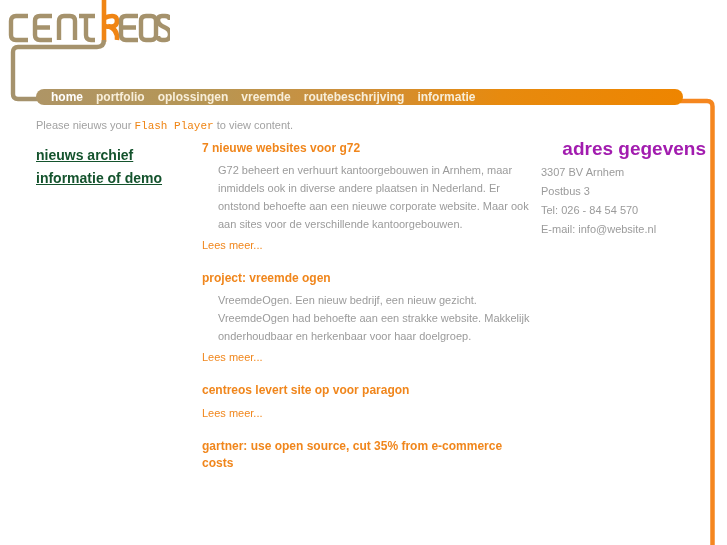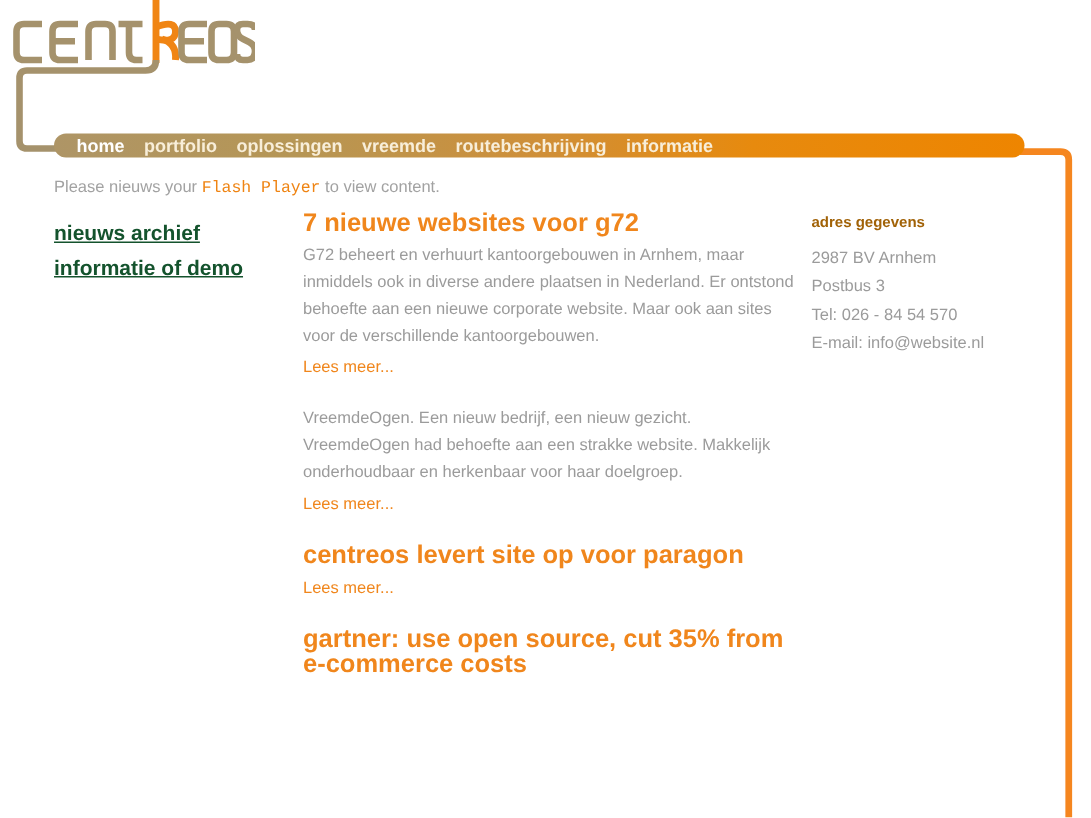--- a/index.html
+++ b/index.html
@@ -25,32 +25,32 @@
   .flash-notice{left:36px;top:119px;font-size:11px;color:#a2a2a2;}
   .flash-link{color:#ef8413;cursor:pointer;font-family:Liberation Mono, monospace;}
   
   .sidebar{left:36px;top:147px;display:flex;flex-direction:column;gap:7px;}
   .side-link{
     font-size:14px;font-weight:bold;color:#14532d;text-decoration:underline;cursor:pointer;
   }
   
   .main-col{left:202px;top:140px;width:332px;}
   .article h2{
-    margin:0 0 4px 0;font-size:17px;font-weight:bold;color:#f0861c;line-height:17px;
+    margin:0 0 4px 0;font-size:12px;font-weight:bold;color:#f0861c;line-height:17px;
   }
   .article p{
-    margin:0 0 2px 0;font-size:11px;color:#9b9b9b;line-height:18px;
+    margin:0 0 2px 16px;font-size:11px;color:#9b9b9b;line-height:18px;
   }
   .lees-meer{
     display:inline-block;font-size:11px;color:#f0861c;line-height:18px;
     margin-bottom:16px;cursor:pointer;text-decoration:none;
   }
   
   .addr-col{left:541px;top:140px;width:165px;}
-  .addr-col h2{margin:0 0 6px 0;font-size:10px;font-weight:bold;color:#a16207;line-height:17px;}
+  .addr-col h2{margin:0 0 6px 0;font-size:19px;font-weight:bold;color:#a21caf;line-height:17px;text-align:right;}
   .addr-line{font-size:11px;color:#9b9b9b;line-height:19px;}
 </style>
 </head>
 <body>
 
 <a class="abs" id="logo-svg" style="left:0;top:0;display:block;">
   <span class="sr-only">centreos</span>
   <svg width="170" height="116" viewBox="0 0 170 116">
 
     <g fill="none" stroke="#a5926c" stroke-width="4.4" stroke-linejoin="round">
@@ -98,32 +98,33 @@
   <a class="side-link">informatie of demo</a>
 </div>
 
 <main class="abs main-col">
   <section class="article">
     <h2>7 nieuwe websites voor g72</h2>
     <p>G72 beheert en verhuurt kantoorgebouwen in Arnhem, maar inmiddels ook in diverse andere plaatsen in Nederland. Er ontstond behoefte aan een nieuwe corporate website. Maar ook aan sites voor de verschillende kantoorgebouwen.</p>
     <a class="lees-meer">Lees meer...</a>
   </section>
   <section class="article">
+    <h2>project: vreemde ogen</h2>
     <p>VreemdeOgen. Een nieuw bedrijf, een nieuw gezicht. VreemdeOgen had behoefte aan een strakke website. Makkelijk onderhoudbaar en herkenbaar voor haar doelgroep.</p>
     <a class="lees-meer">Lees meer...</a>
   </section>
   <section class="article">
     <h2>centreos levert site op voor paragon</h2>
     <a class="lees-meer">Lees meer...</a>
   </section>
   <section class="article">
     <h2>gartner: use open source, cut 35% from e-commerce costs</h2>
 
   </section>
 </main>
 
 <aside class="abs addr-col">
   <h2>adres gegevens</h2>
-  <div class="addr-line">2987 BV Arnhem</div>
+  <div class="addr-line">3307 BV Arnhem</div>
   <div class="addr-line">Postbus 3</div>
   <div class="addr-line">Tel: 026 - 84 54 570</div>
   <div class="addr-line">E-mail: info@website.nl</div>
 </aside>
 
 </body></html>

